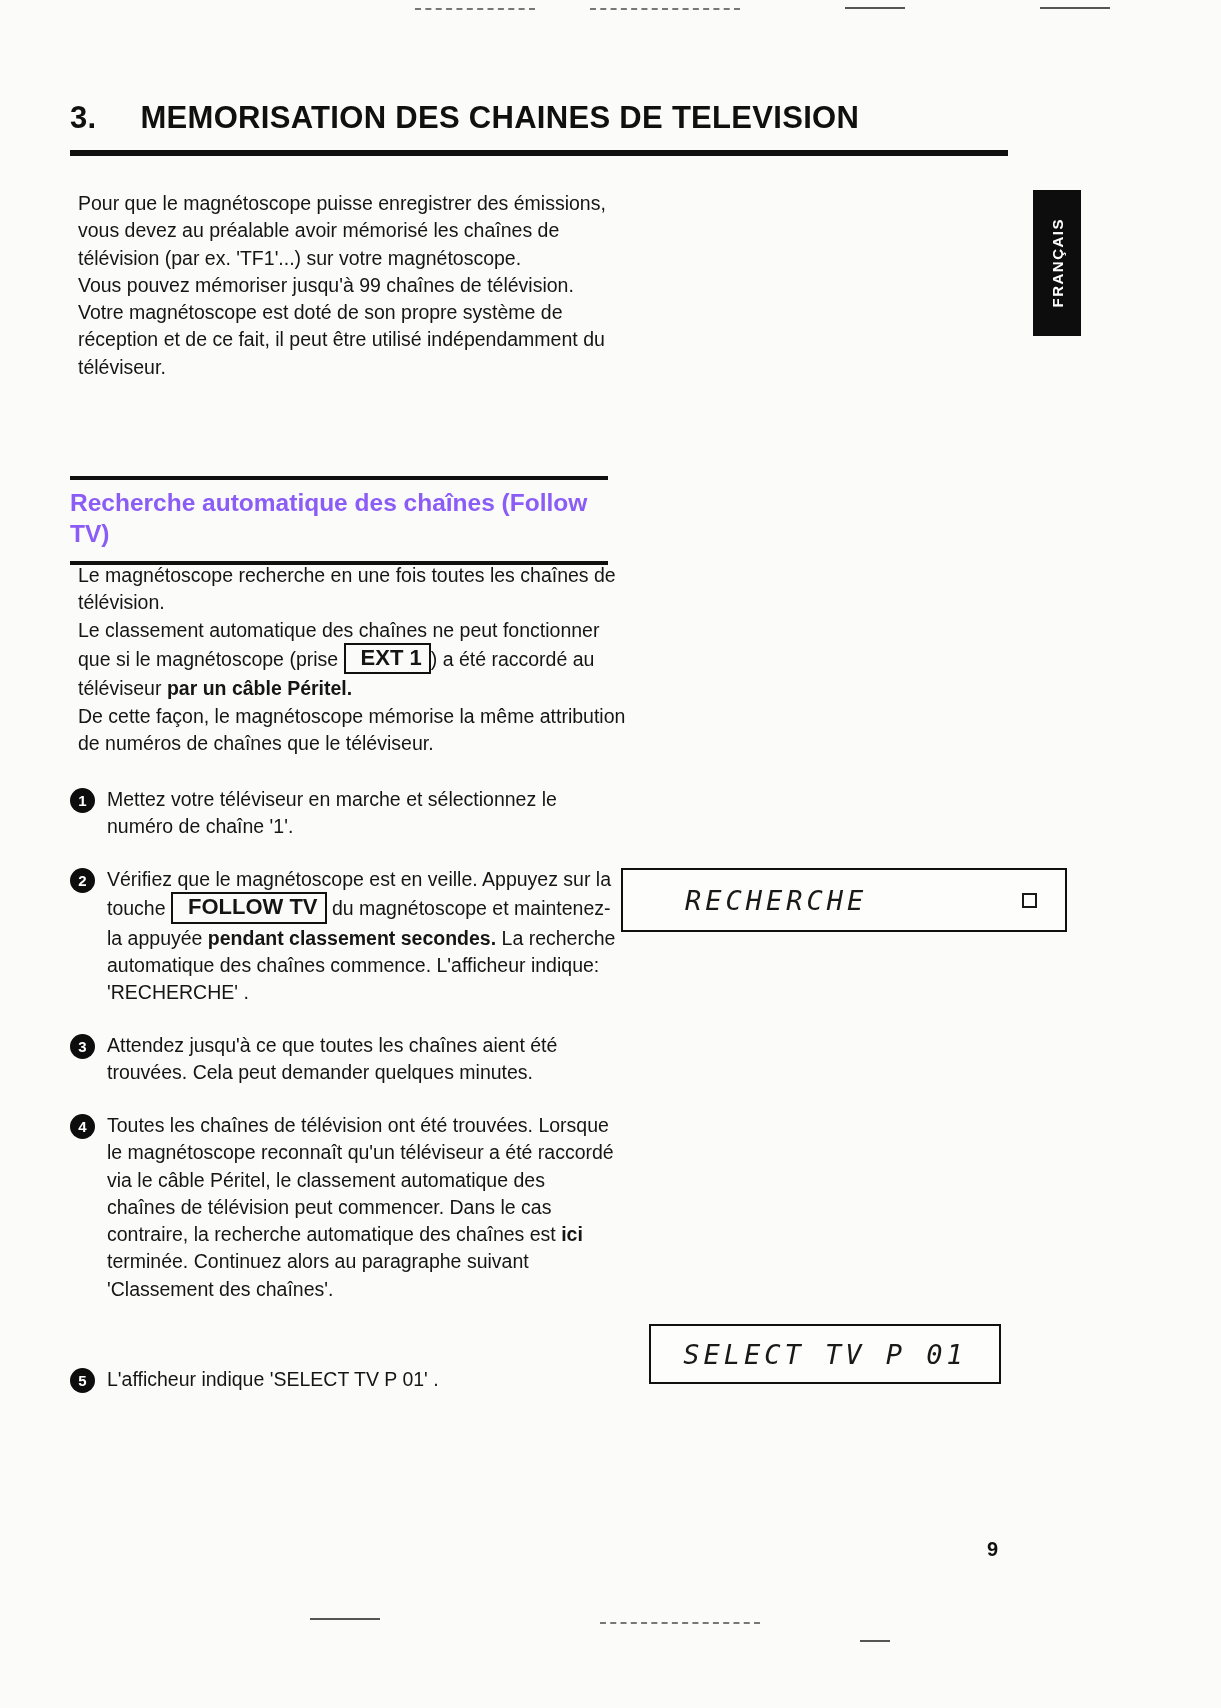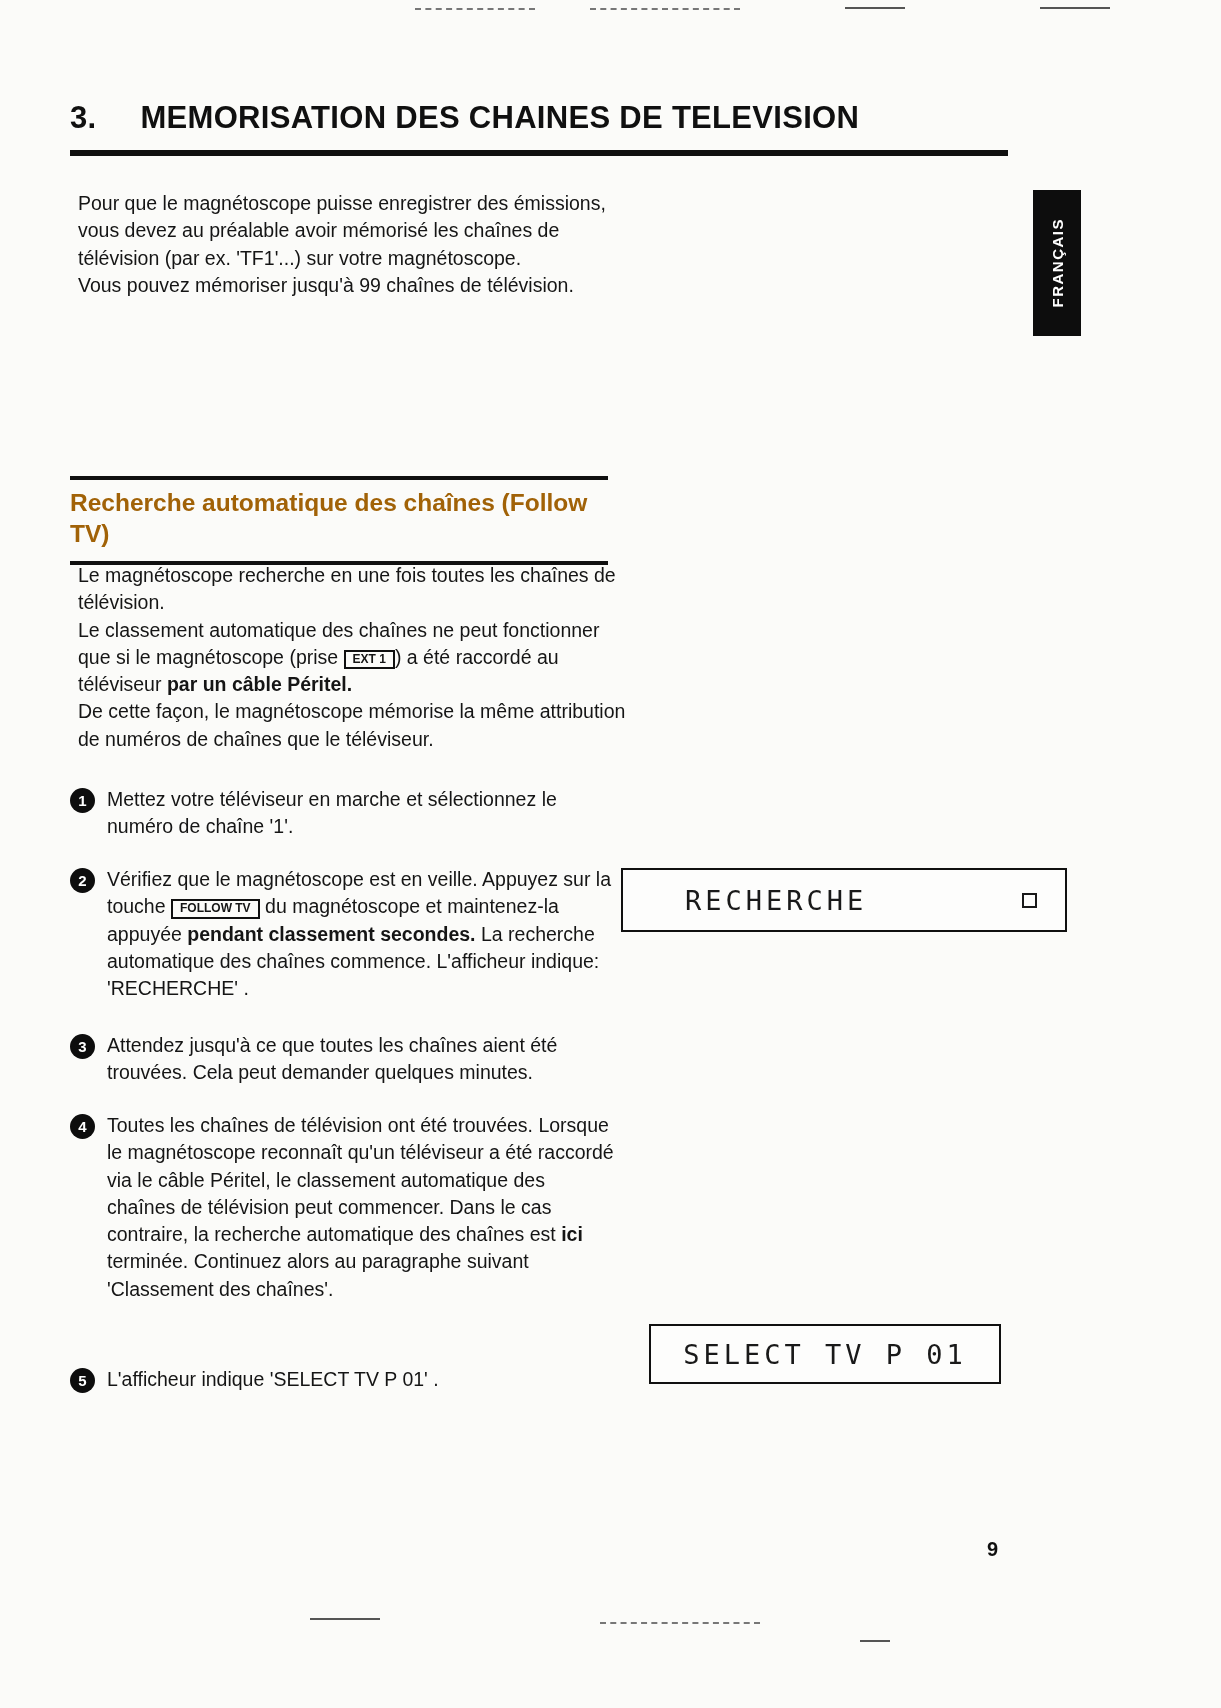--- a/index.html
+++ b/index.html
@@ -26,45 +26,45 @@
 
   
   .col{position:absolute;left:78px;width:548px;font-size:19.5px;line-height:1.4;}
   .col p{margin:0;}
 
   
   .section-heading{
     position:absolute;left:70px;top:476px;width:538px;
     border-top:4px solid #101010;border-bottom:4px solid #101010;
     padding:8px 0 12px 0;
-    font-size:24.5px;font-weight:bold;line-height:1.25;color:#a16207;
+    font-size:24.5px;font-weight:bold;line-height:1.25;color:#8b5cf6;
   }
 
   
   .step{position:absolute;left:70px;width:548px;display:flex;gap:12px;font-size:19.5px;line-height:1.4;}
   .stepnum{
     flex:0 0 auto;width:25px;height:25px;border-radius:50%;
     background:#0d0d0d;color:#fff;font-size:15px;font-weight:bold;
     text-align:center;line-height:25px;margin-top:2px;
   }
   .steptext{flex:1;}
 
   .kbd{
-    display:inline-block;border:2px solid #101010;padding:0 7px 1px 7px;
-    font-weight:bold;font-size:12px;line-height:1.2;white-space:nowrap;
+    display:inline-block;border:2px solid #101010;padding:0 7px 1px 15px;
+    font-weight:bold;font-size:22px;line-height:1.2;white-space:nowrap;
     position:relative;top:-1px;
   }
   b{font-weight:bold;}
 
   
   .display{
     position:absolute;border:2px solid #101010;background:#fdfdfc;
     display:flex;align-items:center;
     font-family:"DejaVu Sans Mono",monospace;
-    font-size:27px;letter-spacing:4px;color:#191919;
+    font-style:italic;font-size:27px;letter-spacing:4px;color:#191919;
   }
   .display-1{left:621px;top:868px;width:352px;height:60px;padding:0 28px 0 62px;justify-content:space-between;}
   .display-2{left:621px;top:1324px;width:348px;height:56px;justify-content:center;margin-left:28px;}
   .disp-square{
     width:11px;height:11px;border:2px solid #191919;display:inline-block;
     font-size:0;letter-spacing:0;
   }
 
   
   .lang-tab{
@@ -94,20 +94,21 @@
   </h1>
 </div>
 
 <div class="lang-tab">
   <span>FRANÇAIS</span>
 </div>
 
 <div class="col" style="top:190px;">
   <p>Pour que le magnétoscope puisse enregistrer des émissions, vous devez au préalable avoir mémorisé les chaînes de télévision (par ex. 'TF1'...) sur votre magnétoscope.</p>
   <p>Vous pouvez mémoriser jusqu'à 99 chaînes de télévision.</p>
+  <p>Votre magnétoscope est doté de son propre système de réception et de ce fait, il peut être utilisé indépendamment du téléviseur.</p>
 </div>
 
 <div class="section-heading">Recherche automatique des chaînes (Follow TV)</div>
 
 <div class="col" style="top:562px;">
   <p>Le magnétoscope recherche en une fois toutes les chaînes de télévision.</p>
   <p><span>Le classement automatique des chaînes ne peut fonctionner que si le magnétoscope (prise </span><span class="kbd">EXT 1</span><span>) a été raccordé au téléviseur </span><b>par un câble Péritel.</b></p>
   <p>De cette façon, le magnétoscope mémorise la même attribution de numéros de chaînes que le téléviseur.</p>
 </div>
 

